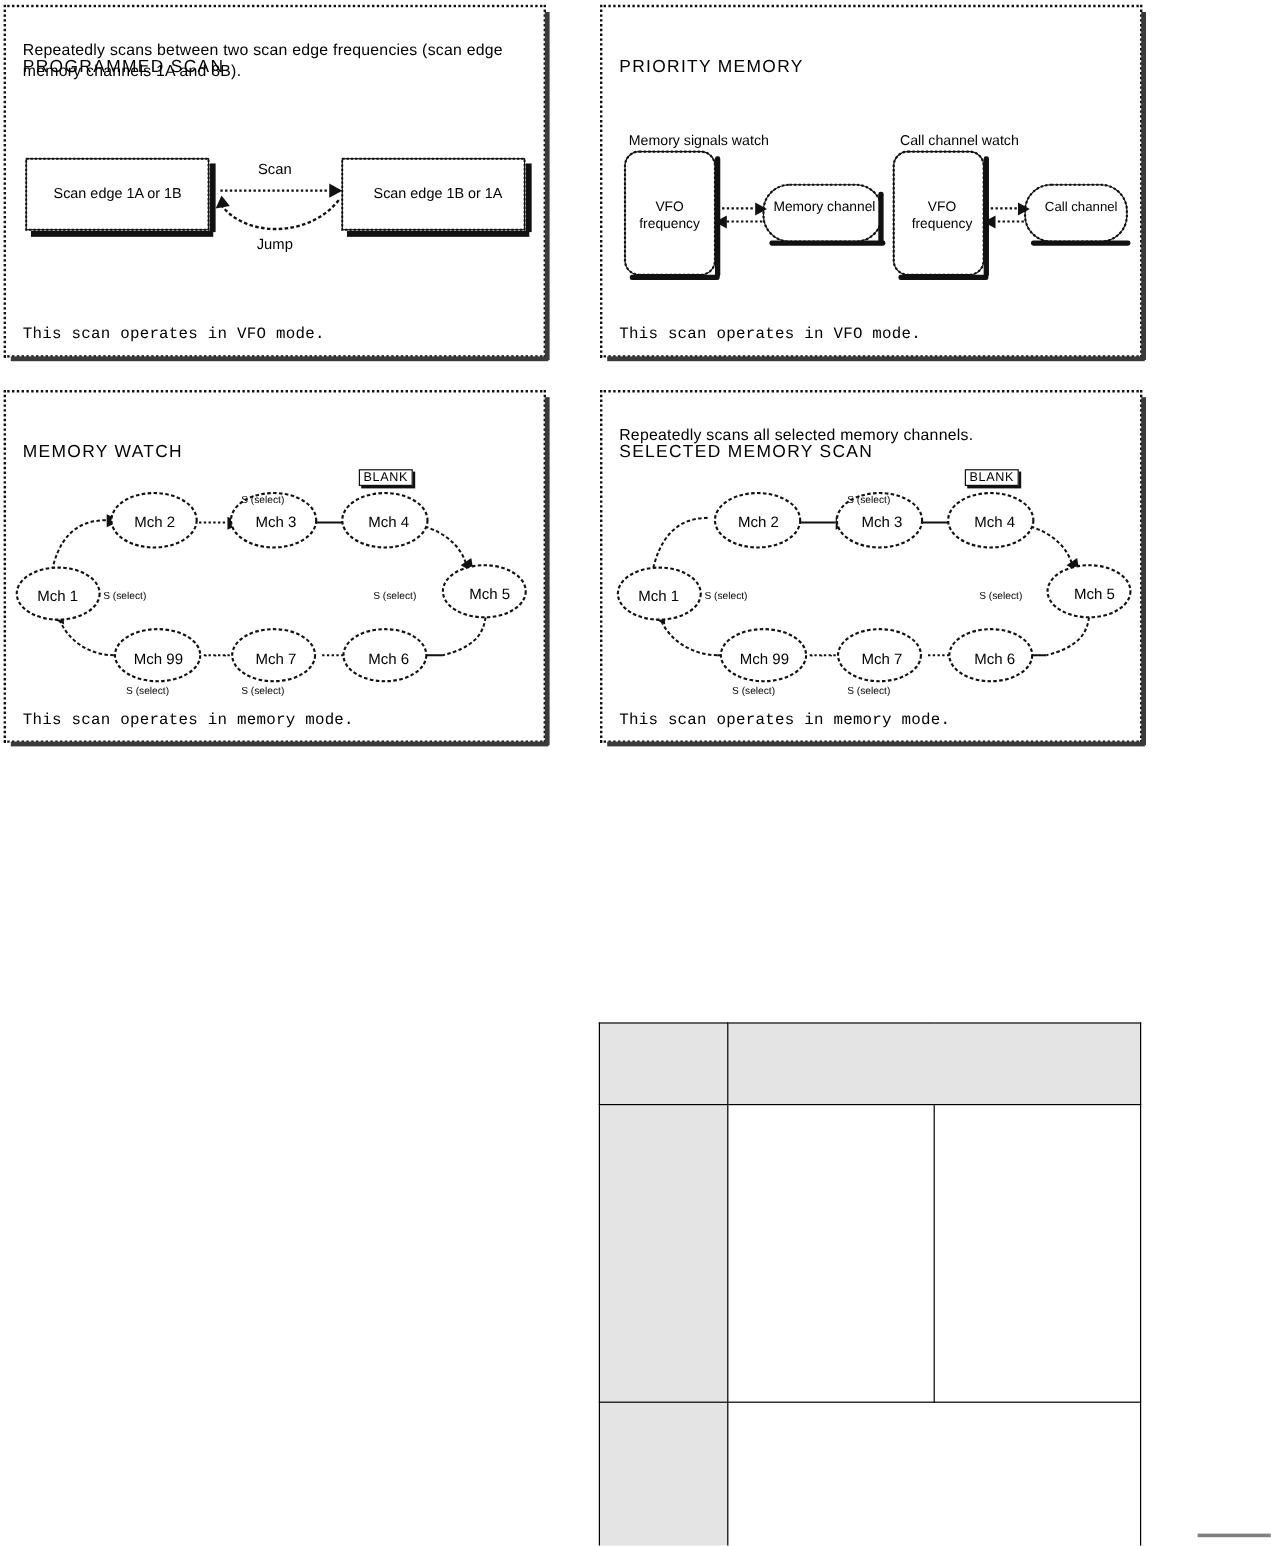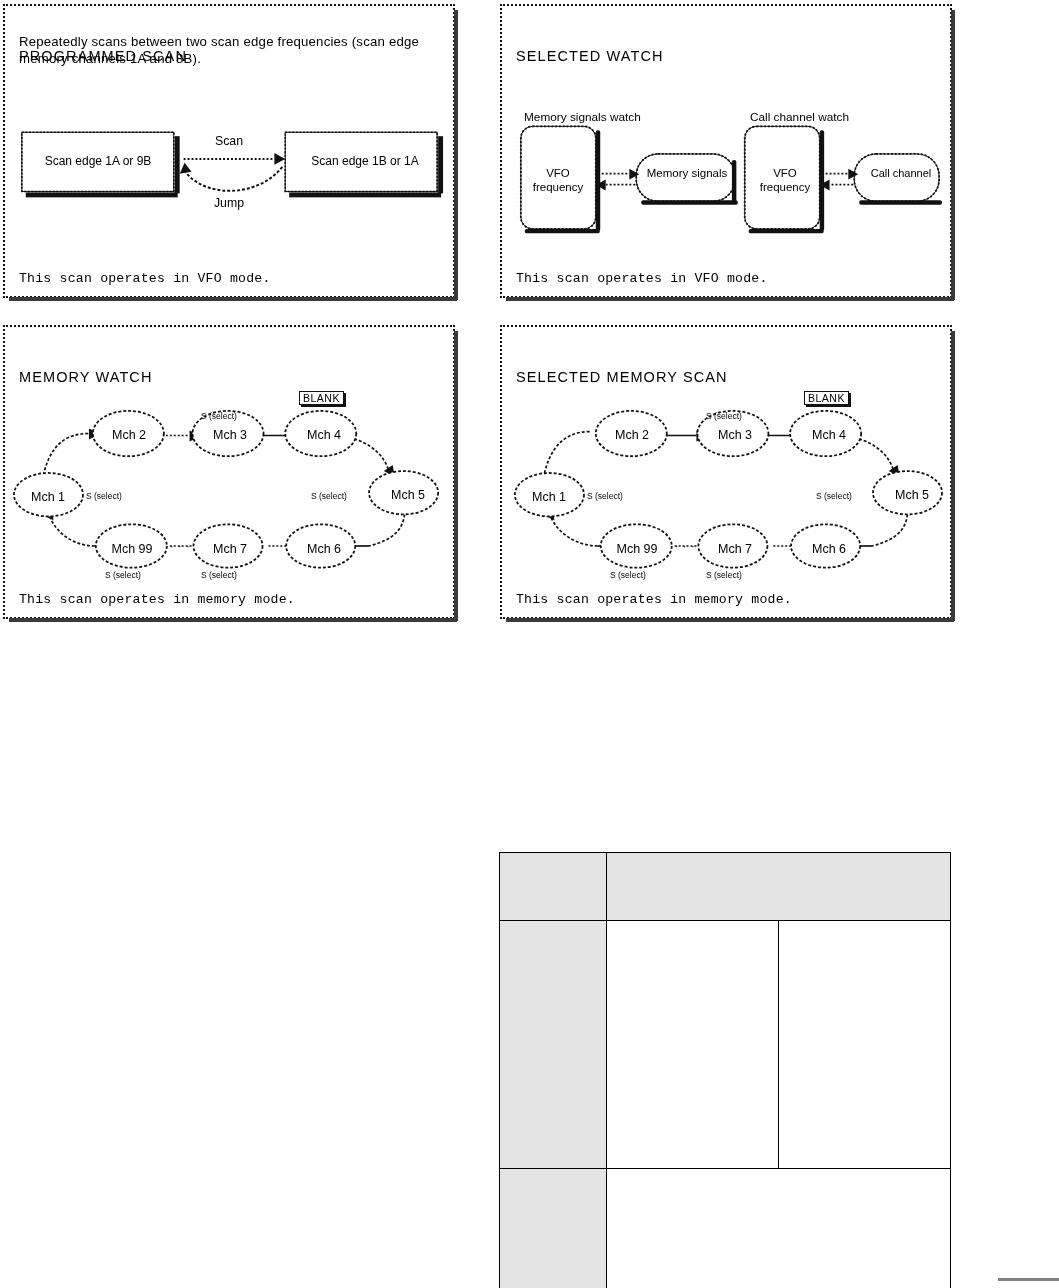--- a/index.html
+++ b/index.html
@@ -65,31 +65,31 @@
       <path d="M280,163 C255,195 200,195 180,166" fill="none" stroke="#111" stroke-width="2" stroke-dasharray="3 2"></path>
       <polygon points="181,159 176,170 188,168" fill="#111"></polygon>
     </g>
     <text x="226" y="141" font-size="12.5" text-anchor="middle">Scan</text>
     <text x="226" y="204" font-size="12.5" text-anchor="middle">Jump</text>
 
     <text x="93" y="162" font-size="12" text-anchor="middle"></text>
     <text x="360" y="162" font-size="12" text-anchor="middle"></text>
   </svg>
 
-  <div style="position:absolute;left:22px;top:148px;width:142px;text-align:center;font-size:12px;">Scan edge 1A or 9B</div>
+  <div style="position:absolute;left:22px;top:148px;width:142px;text-align:center;font-size:12px;">Scan edge 1A or 1B</div>
   <div style="position:absolute;left:289px;top:148px;width:142px;text-align:center;font-size:12px;">Scan edge 1B or 1A</div>
 
   <div class="p-foot">This scan operates in VFO mode.</div>
 </div>
 
 <div class="panel" id="panel-priority" style="left:500px;top:4px;width:452px;height:294px;">
   <div class="shadow-b"></div>
   <div class="shadow-r"></div>
 
-  <div class="p-title">SELECTED WATCH</div>
+  <div class="p-title">PRIORITY MEMORY</div>
 
   <svg class="diagram" viewBox="0 0 452 294">
 
     <g>
       <rect x="18" y="122" width="76" height="104" rx="12" fill="none" stroke="#111" stroke-width="1.8" stroke-dasharray="2 1.8"></rect>
       <rect x="18" y="122" width="76" height="104" rx="12" fill="none" stroke="#111" stroke-width="1"></rect>
       <rect x="22" y="226" width="76" height="4.5" rx="2" fill="#111"></rect>
       <rect x="94" y="126" width="4.5" height="102" rx="2" fill="#111"></rect>
 
       <rect x="135" y="150" width="100" height="48" rx="22" fill="none" stroke="#111" stroke-width="1.8" stroke-dasharray="2 1.8"></rect>
@@ -117,21 +117,21 @@
       <polygon points="350,165 360,170.5 350,176" fill="#111"></polygon>
       <line x1="355" y1="181" x2="331" y2="181" stroke="#111" stroke-width="1.8" stroke-dasharray="2 2"></line>
       <polygon points="331,176 321,181.5 331,187" fill="#111"></polygon>
     </g>
   </svg>
 
   <div style="position:absolute;left:22px;top:104px;font-size:11.8px;white-space:nowrap;">Memory signals watch</div>
   <div style="position:absolute;left:248px;top:104px;font-size:11.8px;white-space:nowrap;">Call channel watch</div>
 
   <div style="position:absolute;left:20px;top:160px;width:72px;text-align:center;font-size:11.5px;line-height:14px;">VFO frequency</div>
-  <div style="position:absolute;left:140px;top:160px;width:90px;text-align:center;font-size:11.5px;line-height:14px;">Memory signals</div>
+  <div style="position:absolute;left:140px;top:160px;width:90px;text-align:center;font-size:11.5px;line-height:14px;">Memory channel</div>
   <div style="position:absolute;left:247px;top:160px;width:72px;text-align:center;font-size:11.5px;line-height:14px;">VFO frequency</div>
   <div style="position:absolute;left:358px;top:160px;width:82px;text-align:center;font-size:11px;line-height:14px;">Call channel</div>
 
   <div class="p-foot">This scan operates in VFO mode.</div>
 </div>
 
 <div class="panel" id="panel-memory" style="left:3px;top:325px;width:452px;height:294px;">
   <div class="shadow-b"></div>
   <div class="shadow-r"></div>
 
@@ -209,20 +209,21 @@
               letter-spacing:.5px;background:#fff;box-shadow:2px 2px 0 #111;">BLANK</div>
 
   <div class="p-foot">This scan operates in memory mode.</div>
 </div>
 
 <div class="panel" id="panel-selected" style="left:500px;top:325px;width:452px;height:294px;">
   <div class="shadow-b"></div>
   <div class="shadow-r"></div>
 
   <div class="p-title">SELECTED MEMORY SCAN</div>
+  <div class="p-desc">Repeatedly scans all selected memory channels.</div>
 
   <svg class="diagram" viewBox="0 0 452 294">
     <g stroke="#111" fill="none" stroke-width="1.7">
       <path d="M40,158 C46,120 64,106 88,106" stroke-dasharray="3 2"></path>
       <line x1="160" y1="110" x2="196" y2="110" stroke-dasharray="0"></line>
       <polygon points="196,105 208,110.5 196,116" fill="#111" stroke="none"></polygon>
       <line x1="258" y1="110" x2="294" y2="110" stroke-dasharray="0"></line>
       <path d="M356,112 C380,118 392,132 396,146" stroke-dasharray="3 2"></path>
       <polygon points="391,146 402,152 400,140" fill="#111" stroke="none"></polygon>
       <path d="M410,190 C408,206 398,216 374,222" stroke-dasharray="3 2"></path>

